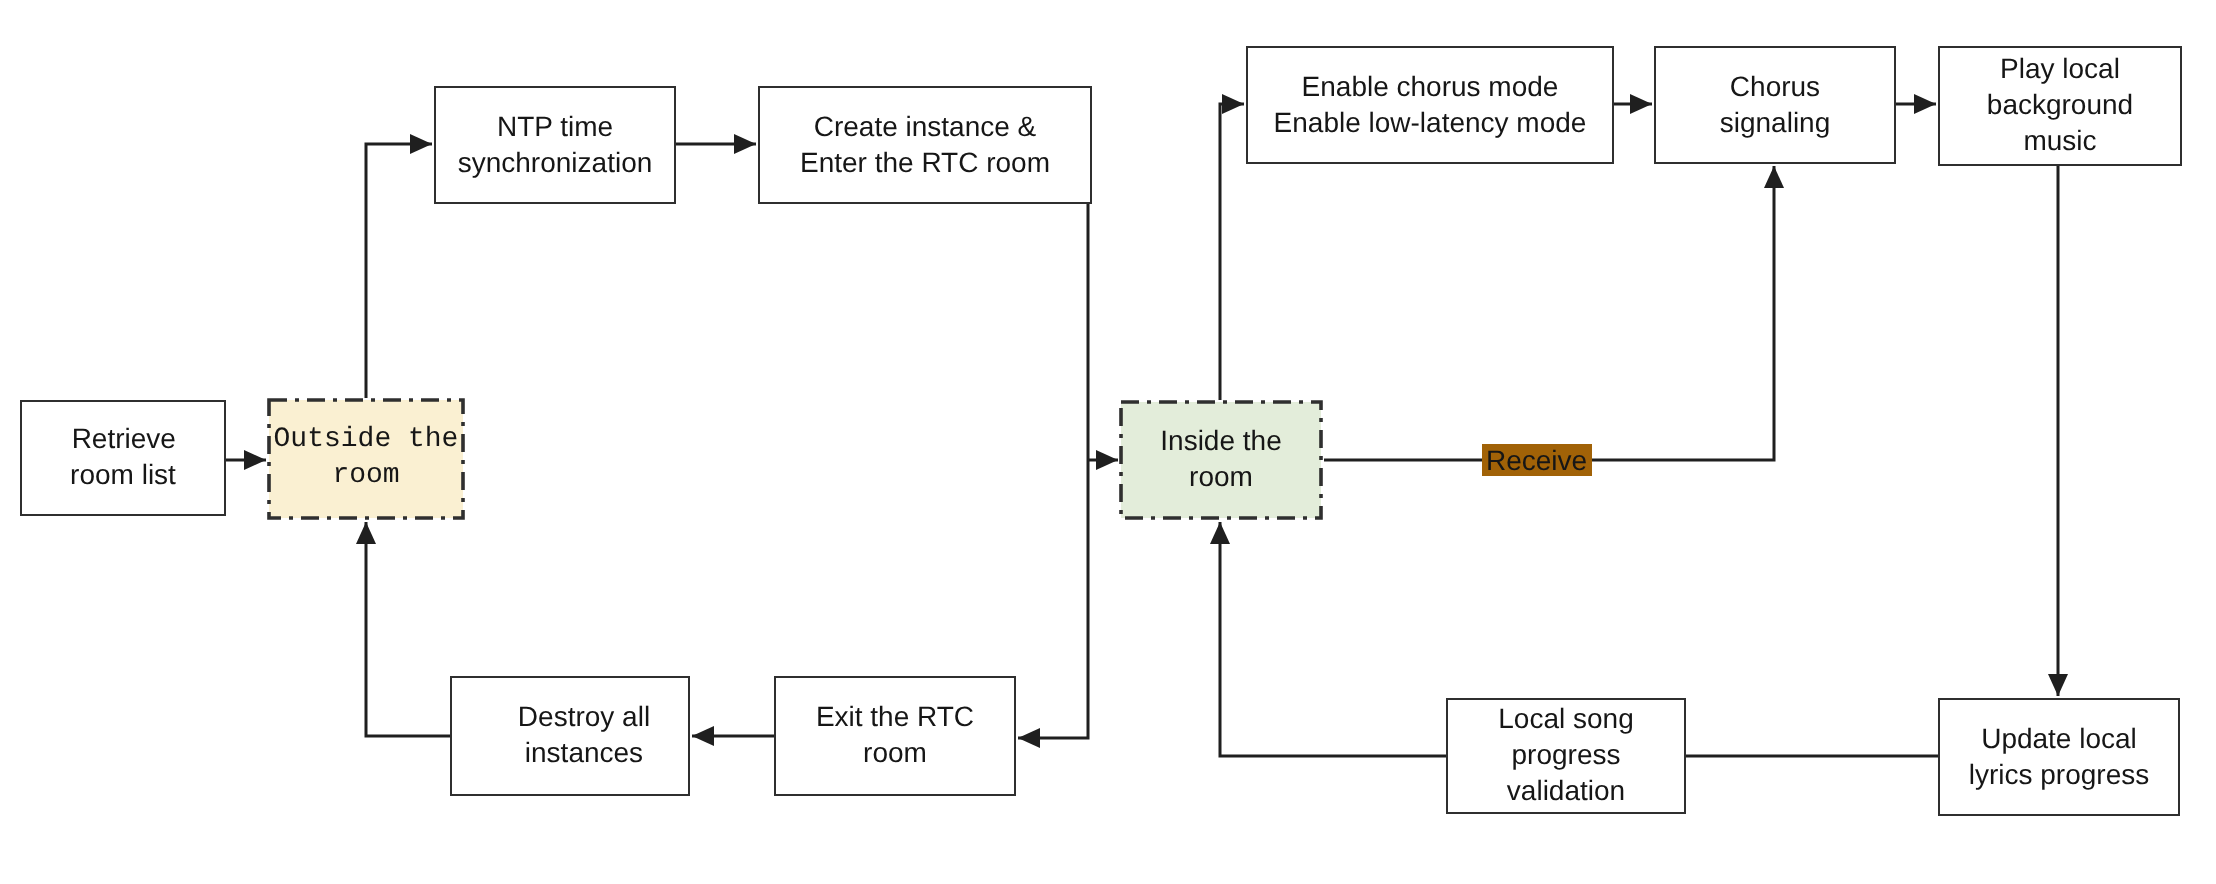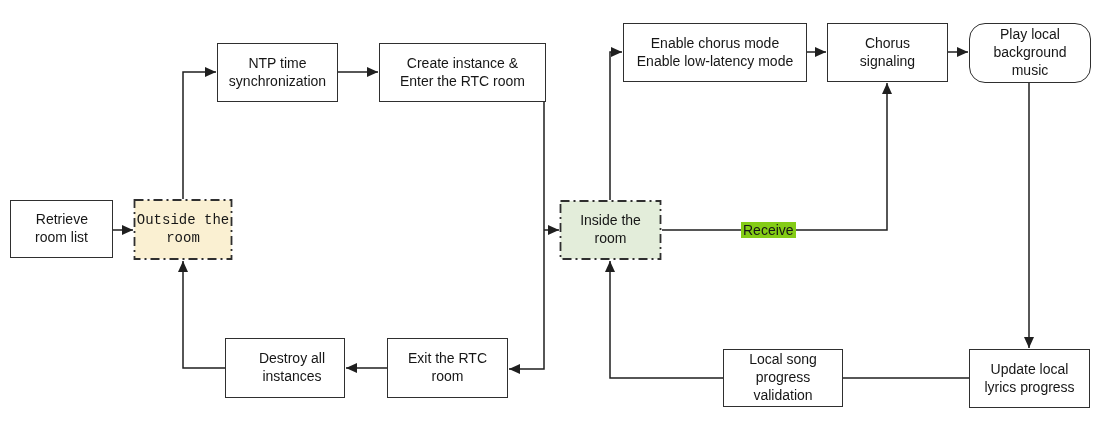--- a/index.html
+++ b/index.html
@@ -46,21 +46,21 @@
   }
   .proc {
     background: #ffffff;
     border: 1.5px solid var(--box-border, #2f2f2f);
   }
   .state { background: transparent; border: none; }
   .edge-label {
     position: absolute;
     font-size: 14px;
     line-height: 16px;
-    background: #84cc16;
+    background: #a16207;
     padding: 0 2px;
     color: #161616;
   }
 </style>
 </head>
 <body>
 
 <div class="diagram">
 
   <svg class="edges" viewBox="0 0 1108 442" xmlns="http://www.w3.org/2000/svg">
@@ -103,21 +103,21 @@
 
   <div class="node state" style="left:559px; top:200px; width:103px; height:60px;">Inside the
 room</div>
 
   <div class="node proc" style="left:623px; top:23px; width:184px; height:59px;">Enable chorus mode
 Enable low-latency mode</div>
 
   <div class="node proc" style="left:827px; top:23px; width:121px; height:59px;">Chorus
 signaling</div>
 
-  <div class="node proc" style="left:969px; top:23px; width:122px; height:60px;border-radius:16px;">Play local
+  <div class="node proc" style="left:969px; top:23px; width:122px; height:60px;">Play local
 background
 music</div>
 
   <div class="node proc" style="left:225px; top:338px; width:120px; height:60px;padding-left:14px;">Destroy all
 instances</div>
 
   <div class="node proc" style="left:387px; top:338px; width:121px; height:60px;">Exit the RTC
 room</div>
 
   <div class="node proc" style="left:723px; top:349px; width:120px; height:58px;">Local song

